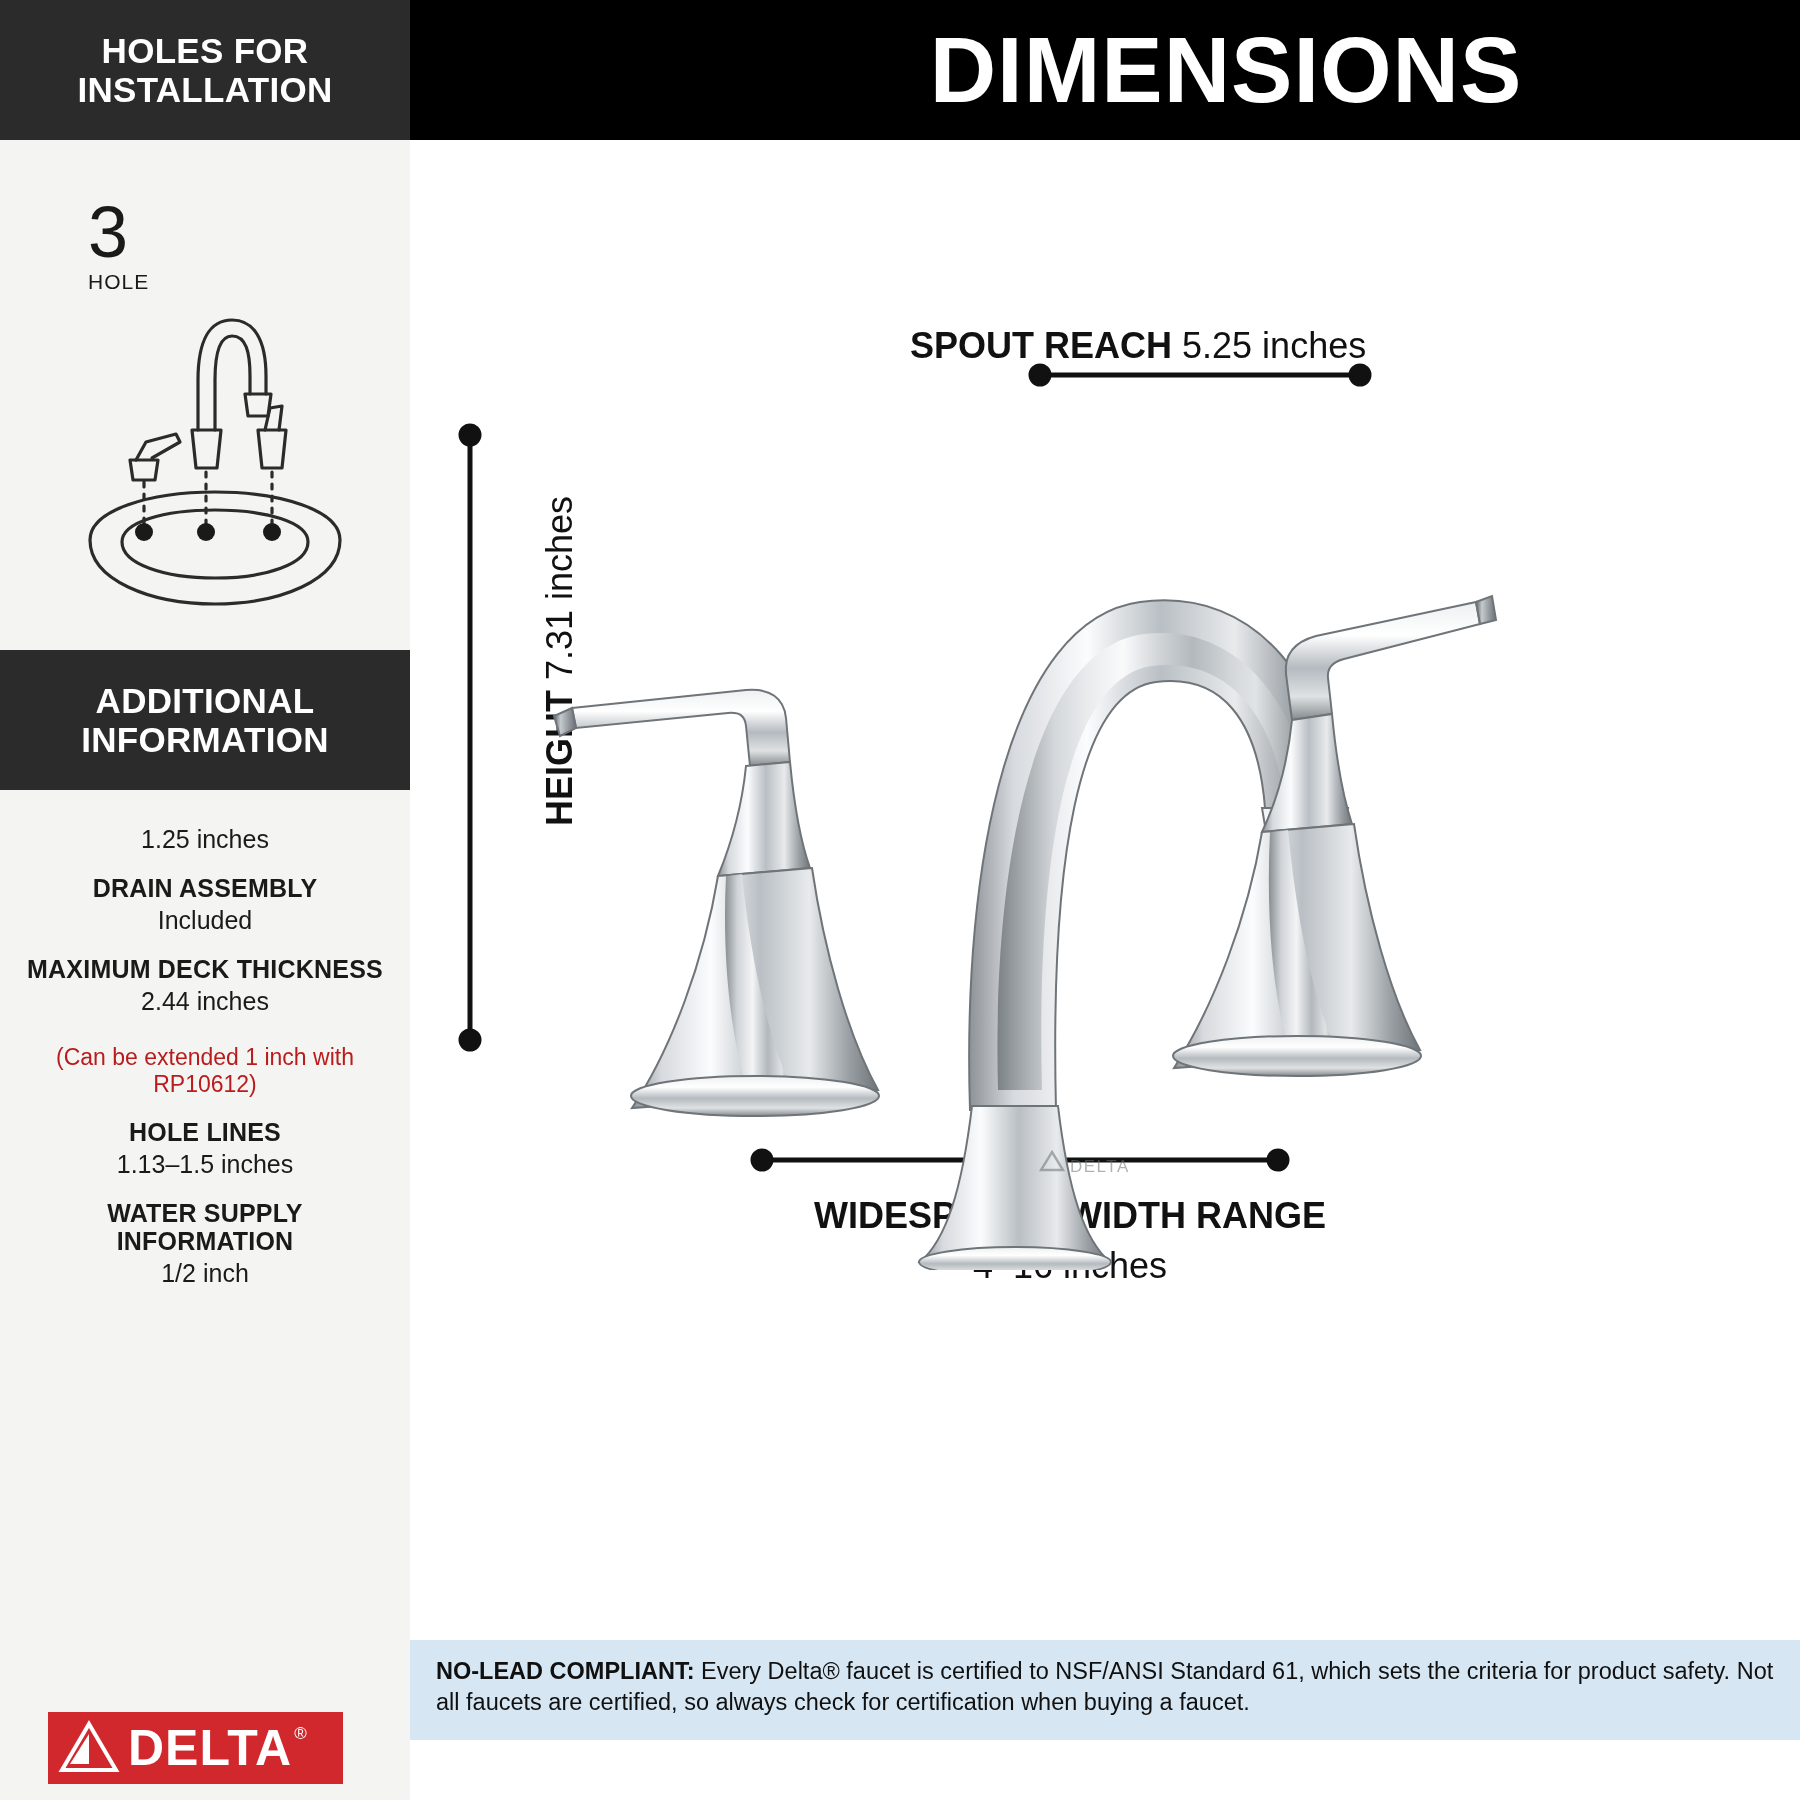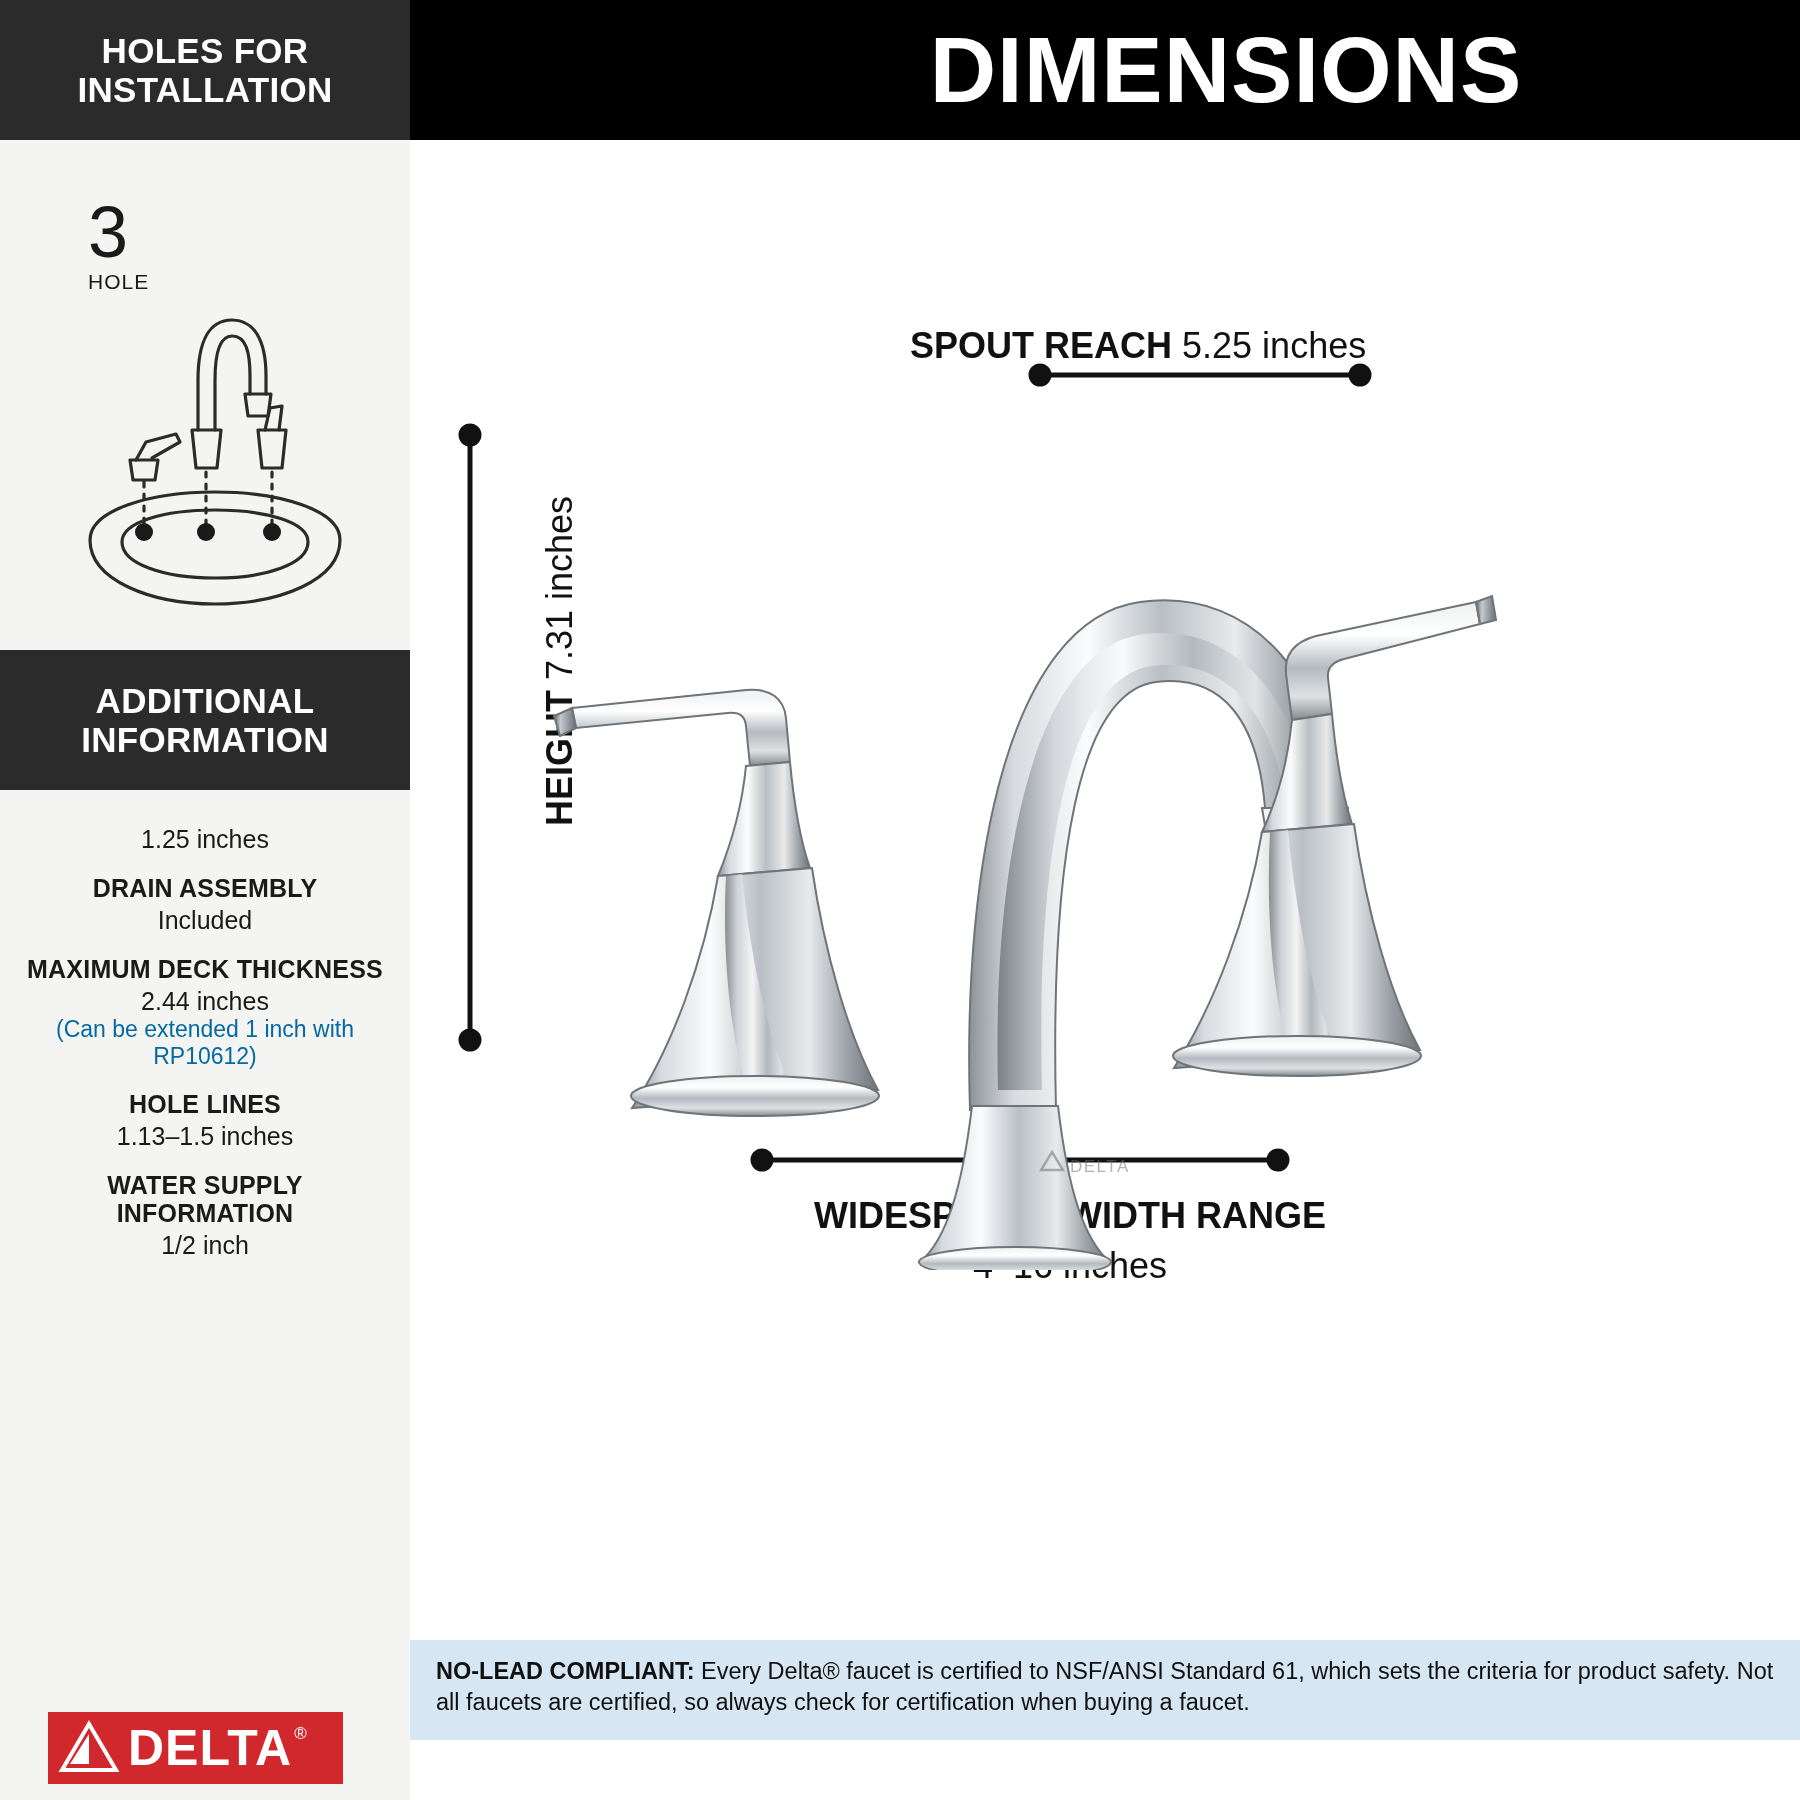--- a/index.html
+++ b/index.html
@@ -77,21 +77,22 @@
   }
   .spec-value {
     font-size: 25px;
     line-height: 1.2;
     color: #1a1a1a;
     margin-top: 2px;
   }
   .spec-note {
     font-size: 23px;
     line-height: 1.18;
-    color: #0369a1;
+    color: #b91c1c;
+    margin-top: 28px;
   }
 
   
   #delta-logo {
     position: absolute; left: 48px; top: 1712px;
     width: 295px; height: 72px;
     background: #d1282e;
     display: flex; align-items: center;
     padding-left: 10px;
   }

